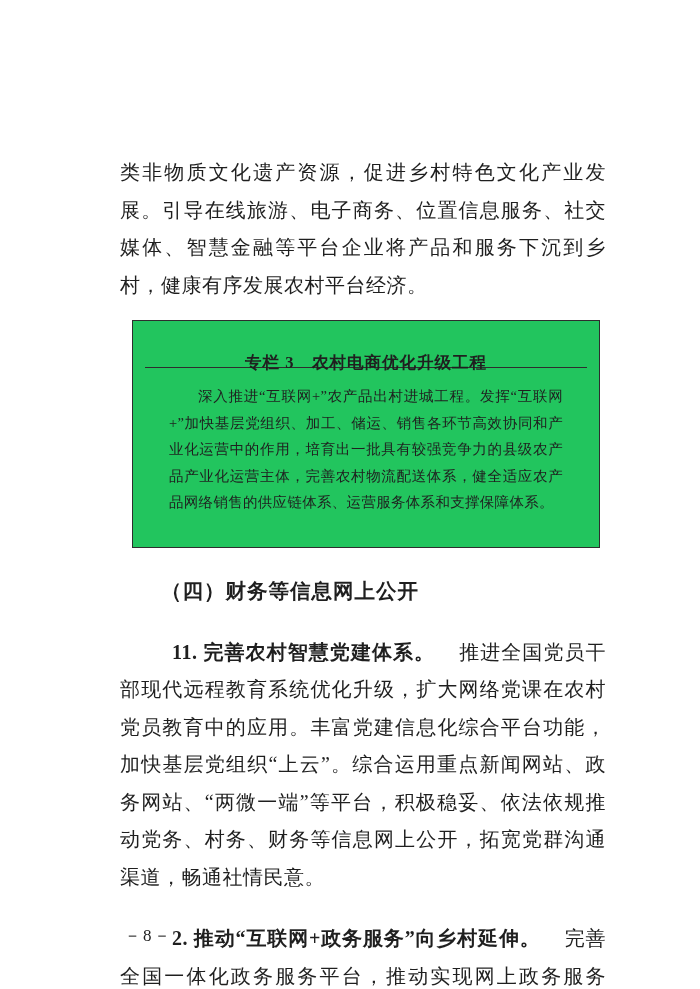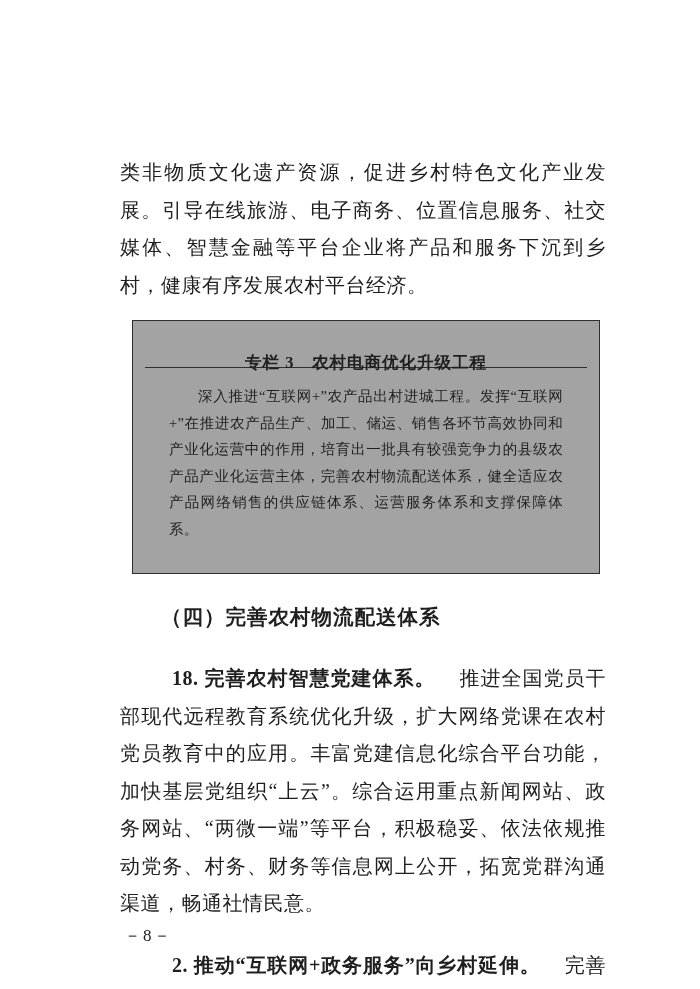--- a/index.html
+++ b/index.html
@@ -27,21 +27,21 @@
     font-size: 20px;
     line-height: 37.5px;
     text-align: justify;
     text-justify: inter-ideograph;
     letter-spacing: 0.5px;
   }
   .intro { text-indent: 0; }
   .callout-box {
     margin: 4px 18px 12px 24px;
     border: 1.5px solid #2e2e2e;
-    background: #a3a3a3;
+    background: #22c55e;
   }
   .callout-title {
     height: 35px;
     line-height: 35px;
     text-align: center;
     font-weight: bold;
     font-size: 16.5px;
     border-bottom: 1.5px solid #2e2e2e;
     letter-spacing: 1px;
   }
@@ -85,26 +85,26 @@
 <body>
 
 <div class="page">
   <div class="content">
 
     <p class="body-text intro">类非物质文化遗产资源，促进乡村特色文化产业发展。引导在线旅游、电子商务、位置信息服务、社交媒体、智慧金融等平台企业将产品和服务下沉到乡村，健康有序发展农村平台经济。</p>
 
     <div class="callout-box">
       <div class="callout-title">专栏 3　农村电商优化升级工程</div>
       <div class="callout-body">
-        <p class="callout-para">深入推进“互联网+”农产品出村进城工程。发挥“互联网+”在推进农产品生产、加工、储运、销售各环节高效协同和产业化运营中的作用，培育出一批具有较强竞争力的县级农产品产业化运营主体，完善农村物流配送体系，健全适应农产品网络销售的供应链体系、运营服务体系和支撑保障体系。</p>
+        <p class="callout-para">深入推进“互联网+”农产品出村进城工程。发挥“互联网+”加快基层党组织、加工、储运、销售各环节高效协同和产业化运营中的作用，培育出一批具有较强竞争力的县级农产品产业化运营主体，完善农村物流配送体系，健全适应农产品网络销售的供应链体系、运营服务体系和支撑保障体系。</p>
       </div>
     </div>
 
-    <h3 class="section-heading">（四）完善农村物流配送体系</h3>
+    <h3 class="section-heading">（四）财务等信息网上公开</h3>
 
-    <p class="numbered-para"><span class="lead-bold">18. 完善农村智慧党建体系。</span><span>推进全国党员干部现代远程教育系统优化升级，扩大网络党课在农村党员教育中的应用。丰富党建信息化综合平台功能，加快基层党组织“上云”。综合运用重点新闻网站、政务网站、“两微一端”等平台，积极稳妥、依法依规推动党务、村务、财务等信息网上公开，拓宽党群沟通渠道，畅通社情民意。</span></p>
+    <p class="numbered-para"><span class="lead-bold">11. 完善农村智慧党建体系。</span><span>推进全国党员干部现代远程教育系统优化升级，扩大网络党课在农村党员教育中的应用。丰富党建信息化综合平台功能，加快基层党组织“上云”。综合运用重点新闻网站、政务网站、“两微一端”等平台，积极稳妥、依法依规推动党务、村务、财务等信息网上公开，拓宽党群沟通渠道，畅通社情民意。</span></p>
 
     <p class="numbered-para"><span class="lead-bold">2. 推动“互联网+政务服务”向乡村延伸。</span><span>完善全国一体化政务服务平台，推动实现网上政务服务省、市、县、乡、村五级全覆盖，提高涉农事项全程网上办理比例，推动政务服务“网上办、掌上办、一次办”。推进电子政务外网向乡镇、村延伸，扩</span></p>
 
   </div>
 
   <div class="footer-page-number">－8－</div>
 </div>
 
 </body></html>

